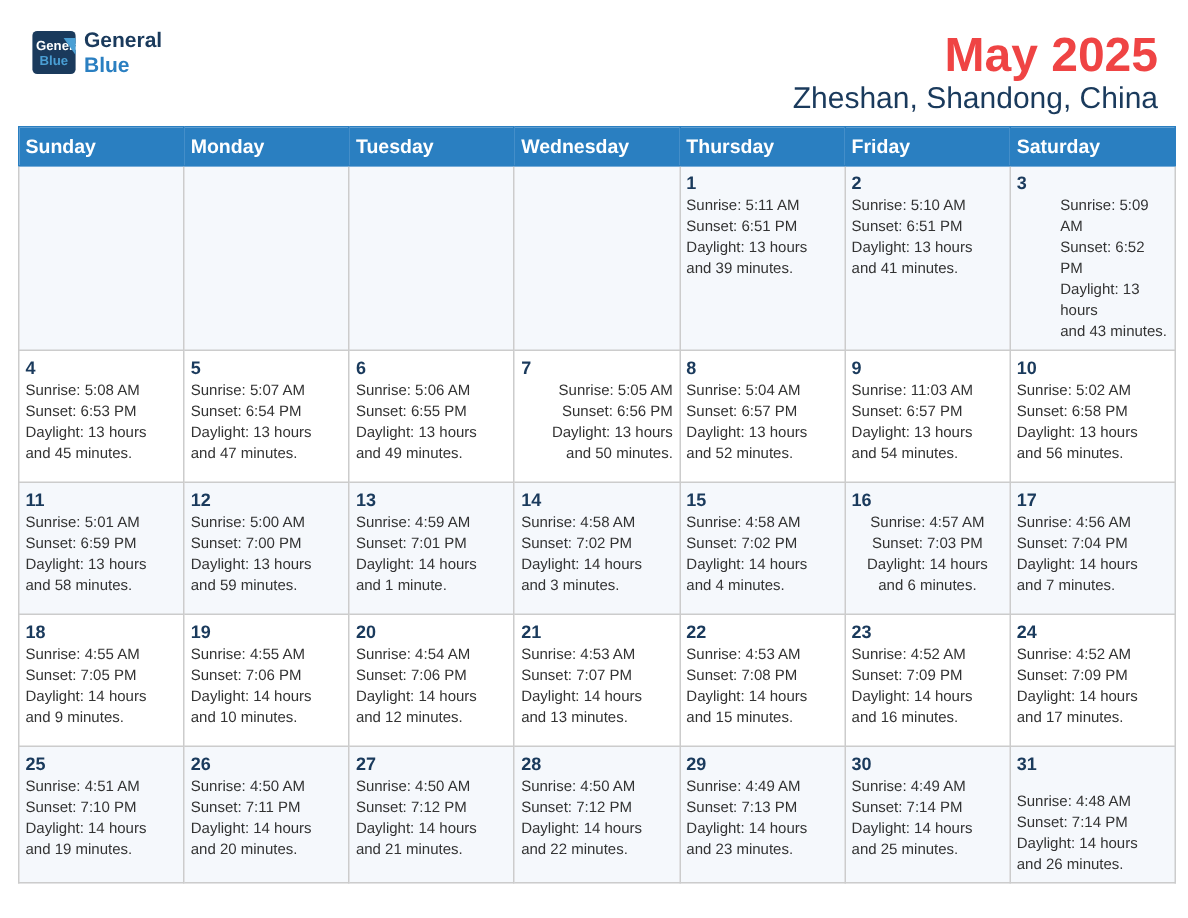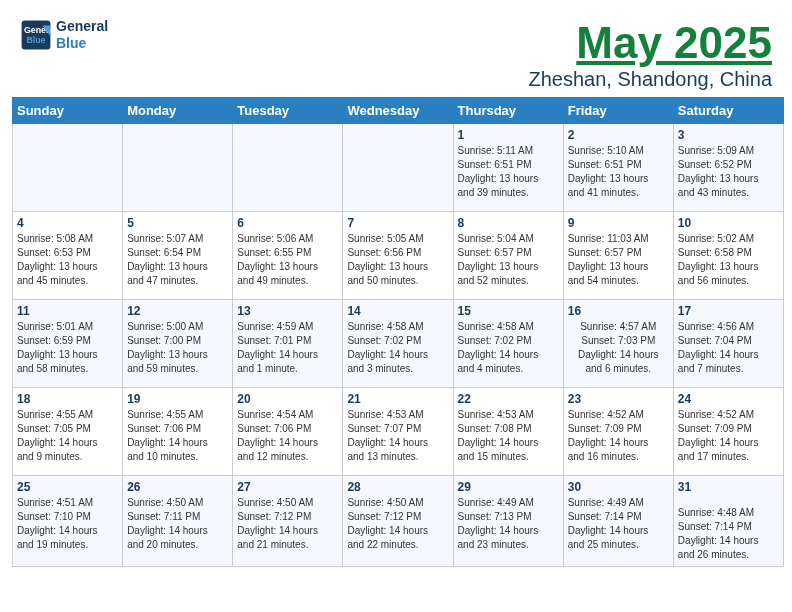--- a/index.html
+++ b/index.html
@@ -22,24 +22,23 @@
       gap: 4px;
     }
     .logo-icon {
       width: 32px;
       height: 32px;
     }
     .title-area {
       text-align: right;
     }
     .month-title {
-      font-size: 44px;
+      font-size: 32px;
       font-weight: bold;
-      color: #15803d;
-      text-decoration: underline;
+      color: #ef4444;
     }
     .location-title {
       font-size: 20px;
       color: #1a3a5c;
     }
     table {
       width: 100%;
       border-collapse: collapse;
       margin: 0 2px;
     }
@@ -133,21 +132,21 @@
         </td>
         <td>
           <span class="day-number">2</span>
           <div class="day-info" style="white-space: pre-line;">Sunrise: 5:10 AM
 Sunset: 6:51 PM
 Daylight: 13 hours
 and 41 minutes.</div>
         </td>
         <td>
           <span class="day-number">3</span>
-          <div class="day-info" style="white-space: pre-line;">Sunrise: 5:09 AM
+          <div class="day-info" style="white-space: pre-line; margin-left: 29px;">Sunrise: 5:09 AM
 Sunset: 6:52 PM
 Daylight: 13 hours
 and 43 minutes.</div>
         </td>
       </tr>
       <tr>
         <td>
           <span class="day-number">4</span>
           <div class="day-info" style="white-space: pre-line;">Sunrise: 5:08 AM
 Sunset: 6:53 PM
@@ -163,21 +162,21 @@
         </td>
         <td>
           <span class="day-number">6</span>
           <div class="day-info" style="white-space: pre-line;">Sunrise: 5:06 AM
 Sunset: 6:55 PM
 Daylight: 13 hours
 and 49 minutes.</div>
         </td>
         <td>
           <span class="day-number">7</span>
-          <div class="day-info" style="white-space: pre-line;">Sunrise: 5:05 AM
+          <div class="day-info" style="white-space: pre-line; text-align: right;">Sunrise: 5:05 AM
 Sunset: 6:56 PM
 Daylight: 13 hours
 and 50 minutes.</div>
         </td>
         <td>
           <span class="day-number">8</span>
           <div class="day-info" style="white-space: pre-line;">Sunrise: 5:04 AM
 Sunset: 6:57 PM
 Daylight: 13 hours
 and 52 minutes.</div>

